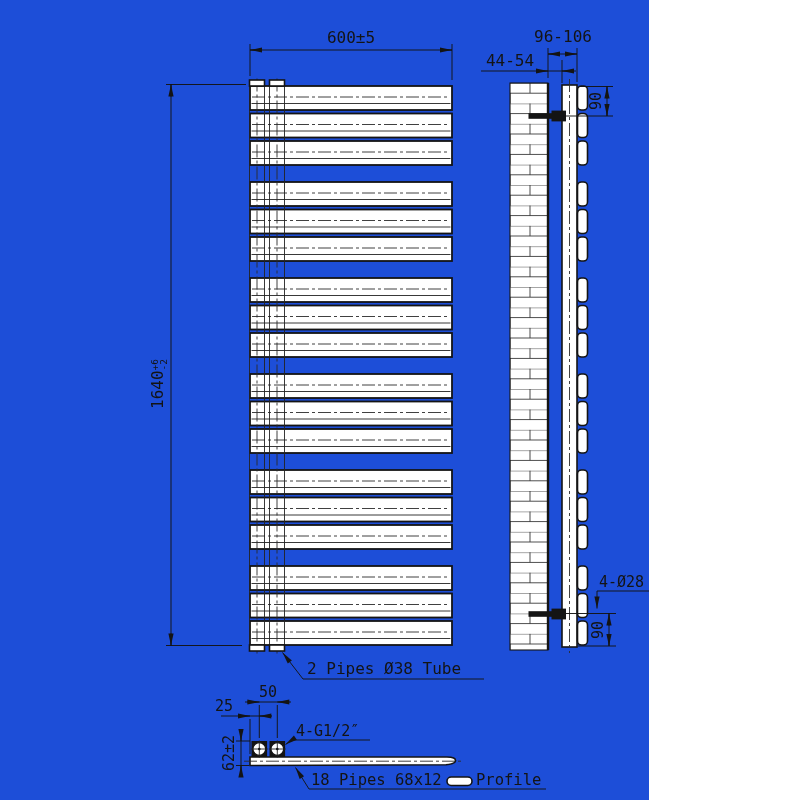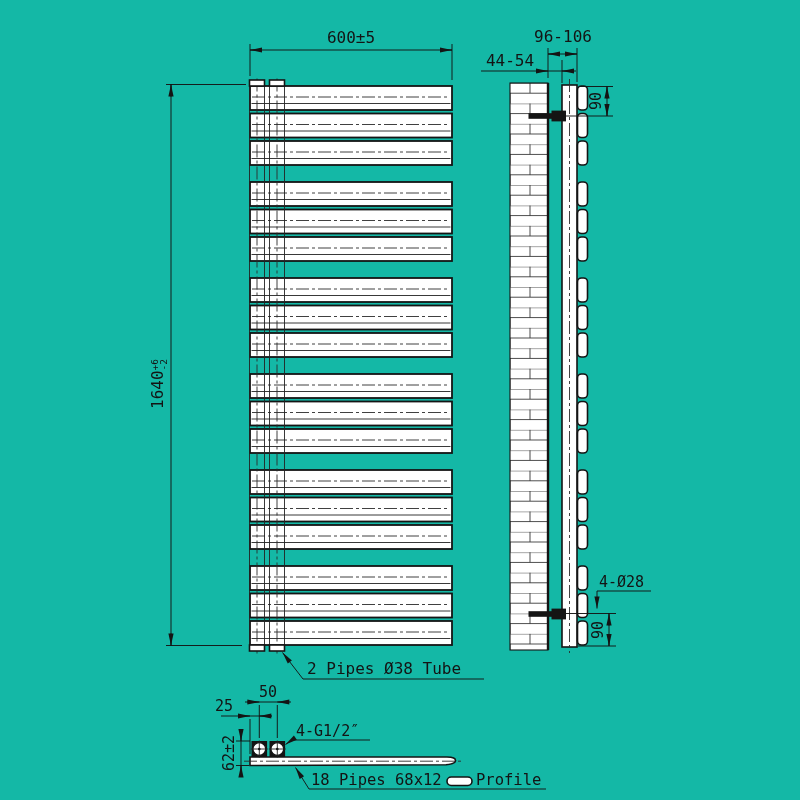--- a/index.html
+++ b/index.html
@@ -1,16 +1,16 @@
 <!DOCTYPE html>
 <html><head>
 <meta charset="utf-8">
 <style>
   html,body{margin:0;padding:0;background:#ffffff;}
-  .stage{position:relative;width:800px;height:800px;background:#14b8a6;overflow:hidden;}
+  .stage{position:relative;width:649px;height:800px;background:#1d4ed8;overflow:hidden;}
   svg{display:block;}
   text{font-family:"DejaVu Sans Mono","Liberation Mono",monospace;fill:#141414;}
   .lw2{fill:#ffffff;stroke:#141414;stroke-width:1.8;}
   .lw16{fill:#ffffff;stroke:#141414;stroke-width:1.6;}
   .lw1{stroke:#222222;stroke-width:0.9;fill:none;}
   .dim{stroke:#141414;stroke-width:0.95;fill:none;}
   .cl{stroke:#2a2a2a;stroke-width:0.9;fill:none;stroke-dasharray:13 3 3 3;}
   .solidblk{fill:#141414;stroke:none;}
 </style>
 </head>

